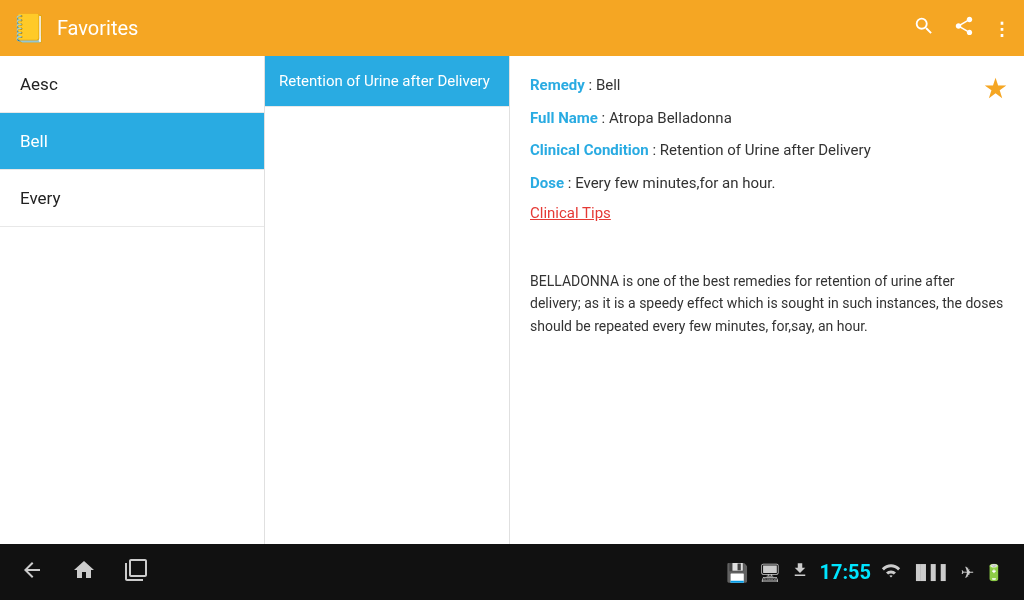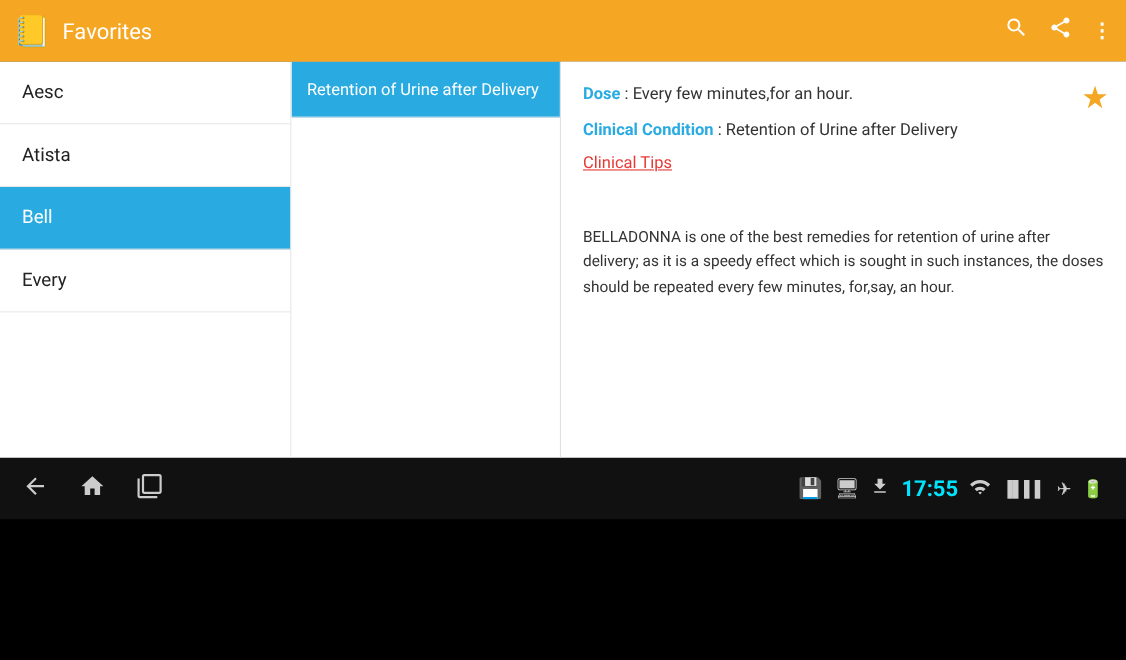--- a/index.html
+++ b/index.html
@@ -27,21 +27,21 @@
     }
     .app-bar-icon {
       color: #fff;
       font-size: 22px;
       cursor: pointer;
     }
 
     
     .main-content {
       display: flex;
-      height: 360px; 
+      height: 488px; 
       background: #fff;
     }
 
     
     .sidebar {
       width: 265px;
       border-right: 1px solid #e0e0e0;
       overflow-y: auto;
       background: #fff;
     }
@@ -184,44 +184,53 @@
         </svg>
     </span>
     <span class="app-bar-icon" style="font-size:18px; letter-spacing:1px; font-weight:bold; color:#fff;">⋮</span>
   </div>
 </div>
 
 <div class="main-content">
 
   <div class="sidebar">
     <div class="sidebar-item">Aesc</div>
-    <div class="sidebar-item">Atista</div>
     <div class="sidebar-item active">Bell</div>
     <div class="sidebar-item">Every</div>
   </div>
 
   <div class="middle-panel">
     <div class="middle-item active">Retention of Urine after Delivery</div>
   </div>
 
   <div class="detail-panel">
     <span class="star-btn">★</span>
 
-
+    <div class="detail-row">
+      <span class="detail-label">Remedy</span>
+      <span> : </span>
+      <span class="detail-value">Bell</span>
+    </div>
+
+    <div class="detail-row">
+      <span class="detail-label">Full Name</span>
+      <span> : </span>
+      <span class="detail-value">Atropa Belladonna</span>
+    </div>
+
+    <div class="detail-row">
+      <span class="detail-label">Clinical Condition</span>
+      <span> : </span>
+      <span class="detail-value">Retention of Urine after Delivery</span>
+    </div>
 
     <div class="detail-row">
       <span class="detail-label">Dose</span>
       <span> : </span>
       <span class="detail-value">Every few minutes,for an hour.</span>
-    </div>
-
-    <div class="detail-row">
-      <span class="detail-label">Clinical Condition</span>
-      <span> : </span>
-      <span class="detail-value">Retention of Urine after Delivery</span>
     </div>
 
 
     <span class="clinical-tips-title">Clinical Tips</span>
     <p class="clinical-tips-text">    BELLADONNA is one of the best remedies for retention of urine after delivery;  as it is a speedy effect which is sought in such instances, the doses should be repeated every few minutes, for,say, an hour.</p>
   </div>
 </div>
 
 <div class="status-bar">
   <div class="status-nav">

